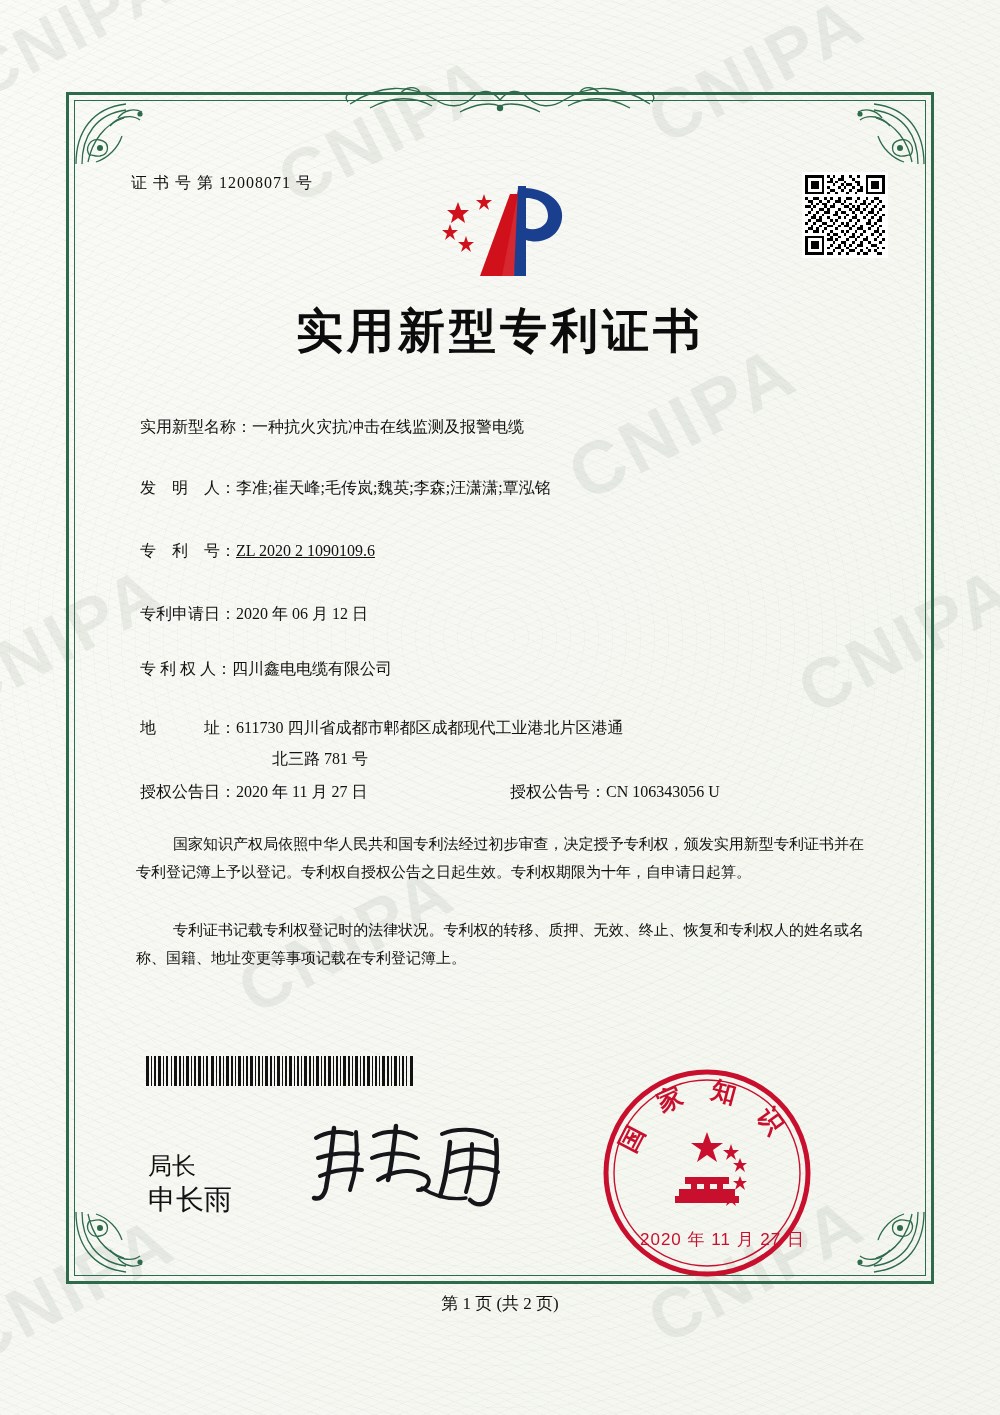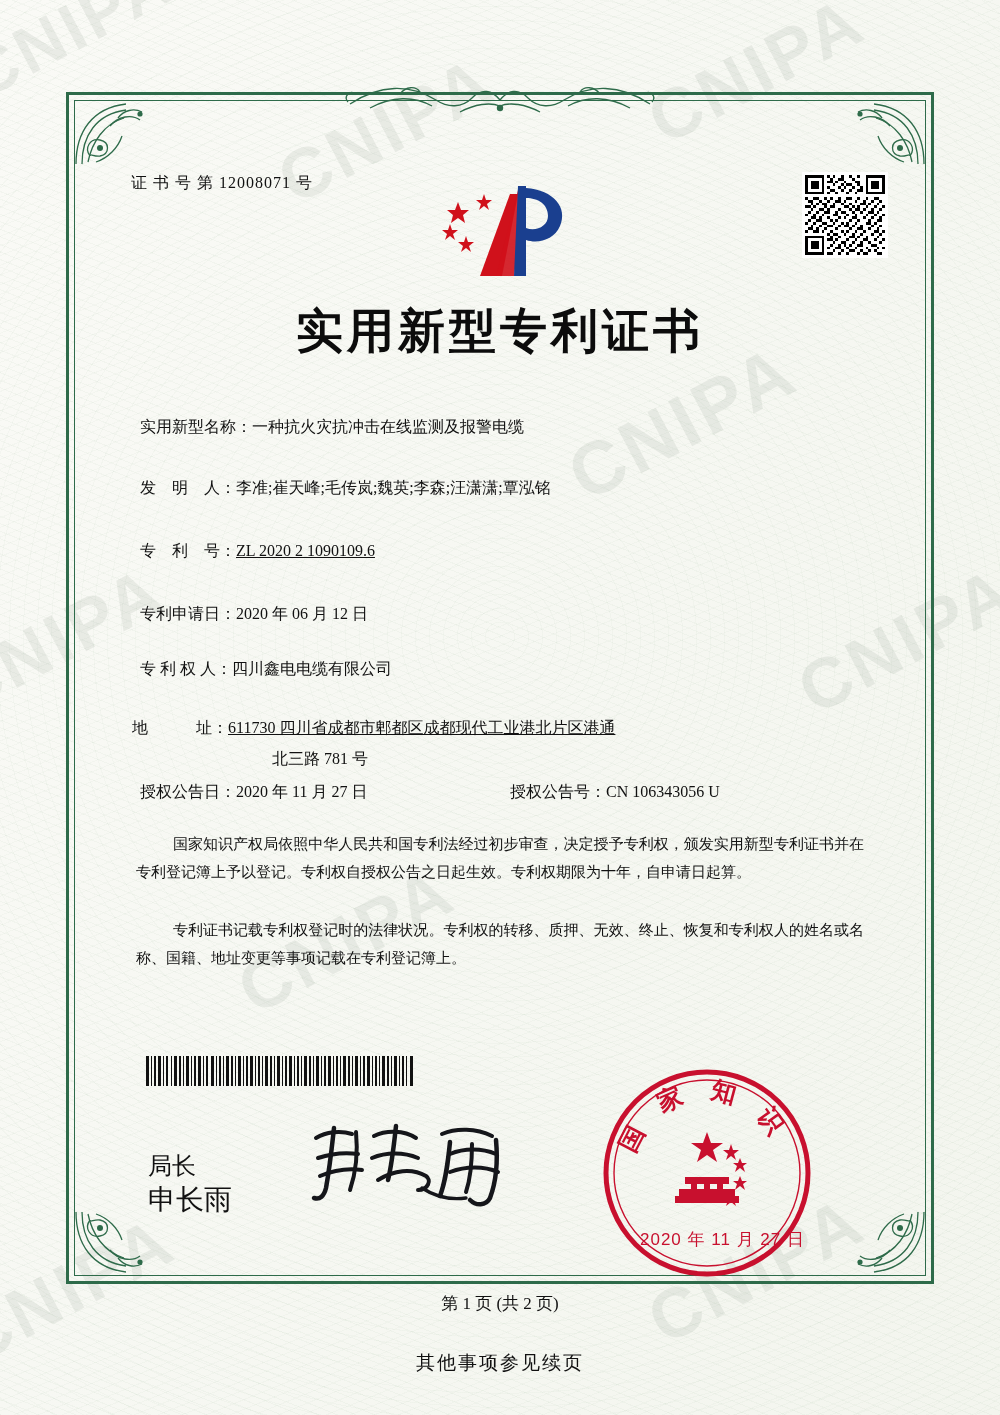--- a/index.html
+++ b/index.html
@@ -128,21 +128,21 @@
     display: inline-block;
     color: #111;
   }
   .fvalue { color: #111; }
 
   #f-name   { left: 140px; top: 417px; }
   #f-inv    { left: 140px; top: 478px; }
   #f-patno  { left: 140px; top: 541px; text-decoration: underline; }
   #f-appdate{ left: 140px; top: 604px; }
   #f-owner  { left: 140px; top: 659px; }
-  #f-addr   { left: 132px; top: 718px; text-decoration: underline; }
+  #f-addr   { left: 140px; top: 718px; }
   #f-addr2  { left: 272px; top: 749px; }
   #f-grantdate { left: 140px; top: 782px; }
   #f-grantno   { left: 510px; top: 782px; }
 
   #para1, #para2 {
     position: absolute;
     left: 136px;
     width: 728px;
     font-size: 15px;
     line-height: 28px;
@@ -693,16 +693,15 @@
           <path id="sealArc" d="M 107,107 m -74,0 a 74,74 0 1,1 148,0"></path>
         </defs>
         <text font-family="'Liberation Sans', sans-serif" font-size="25" font-weight="bold" fill="#c8102e" letter-spacing="9">
           <textPath href="#sealArc" startOffset="8%">国 家 知 识 产 权 局</textPath>
         </text>
       </svg>
     </div>
     <div id="seal-date">2020 年 11 月 27 日</div>
 
     <div id="page-no">第 1 页 (共 2 页)</div>
-    <div id="footer-note">其他事项参见续页</div>
 
   </div>
 </div>
 
 </body></html>

